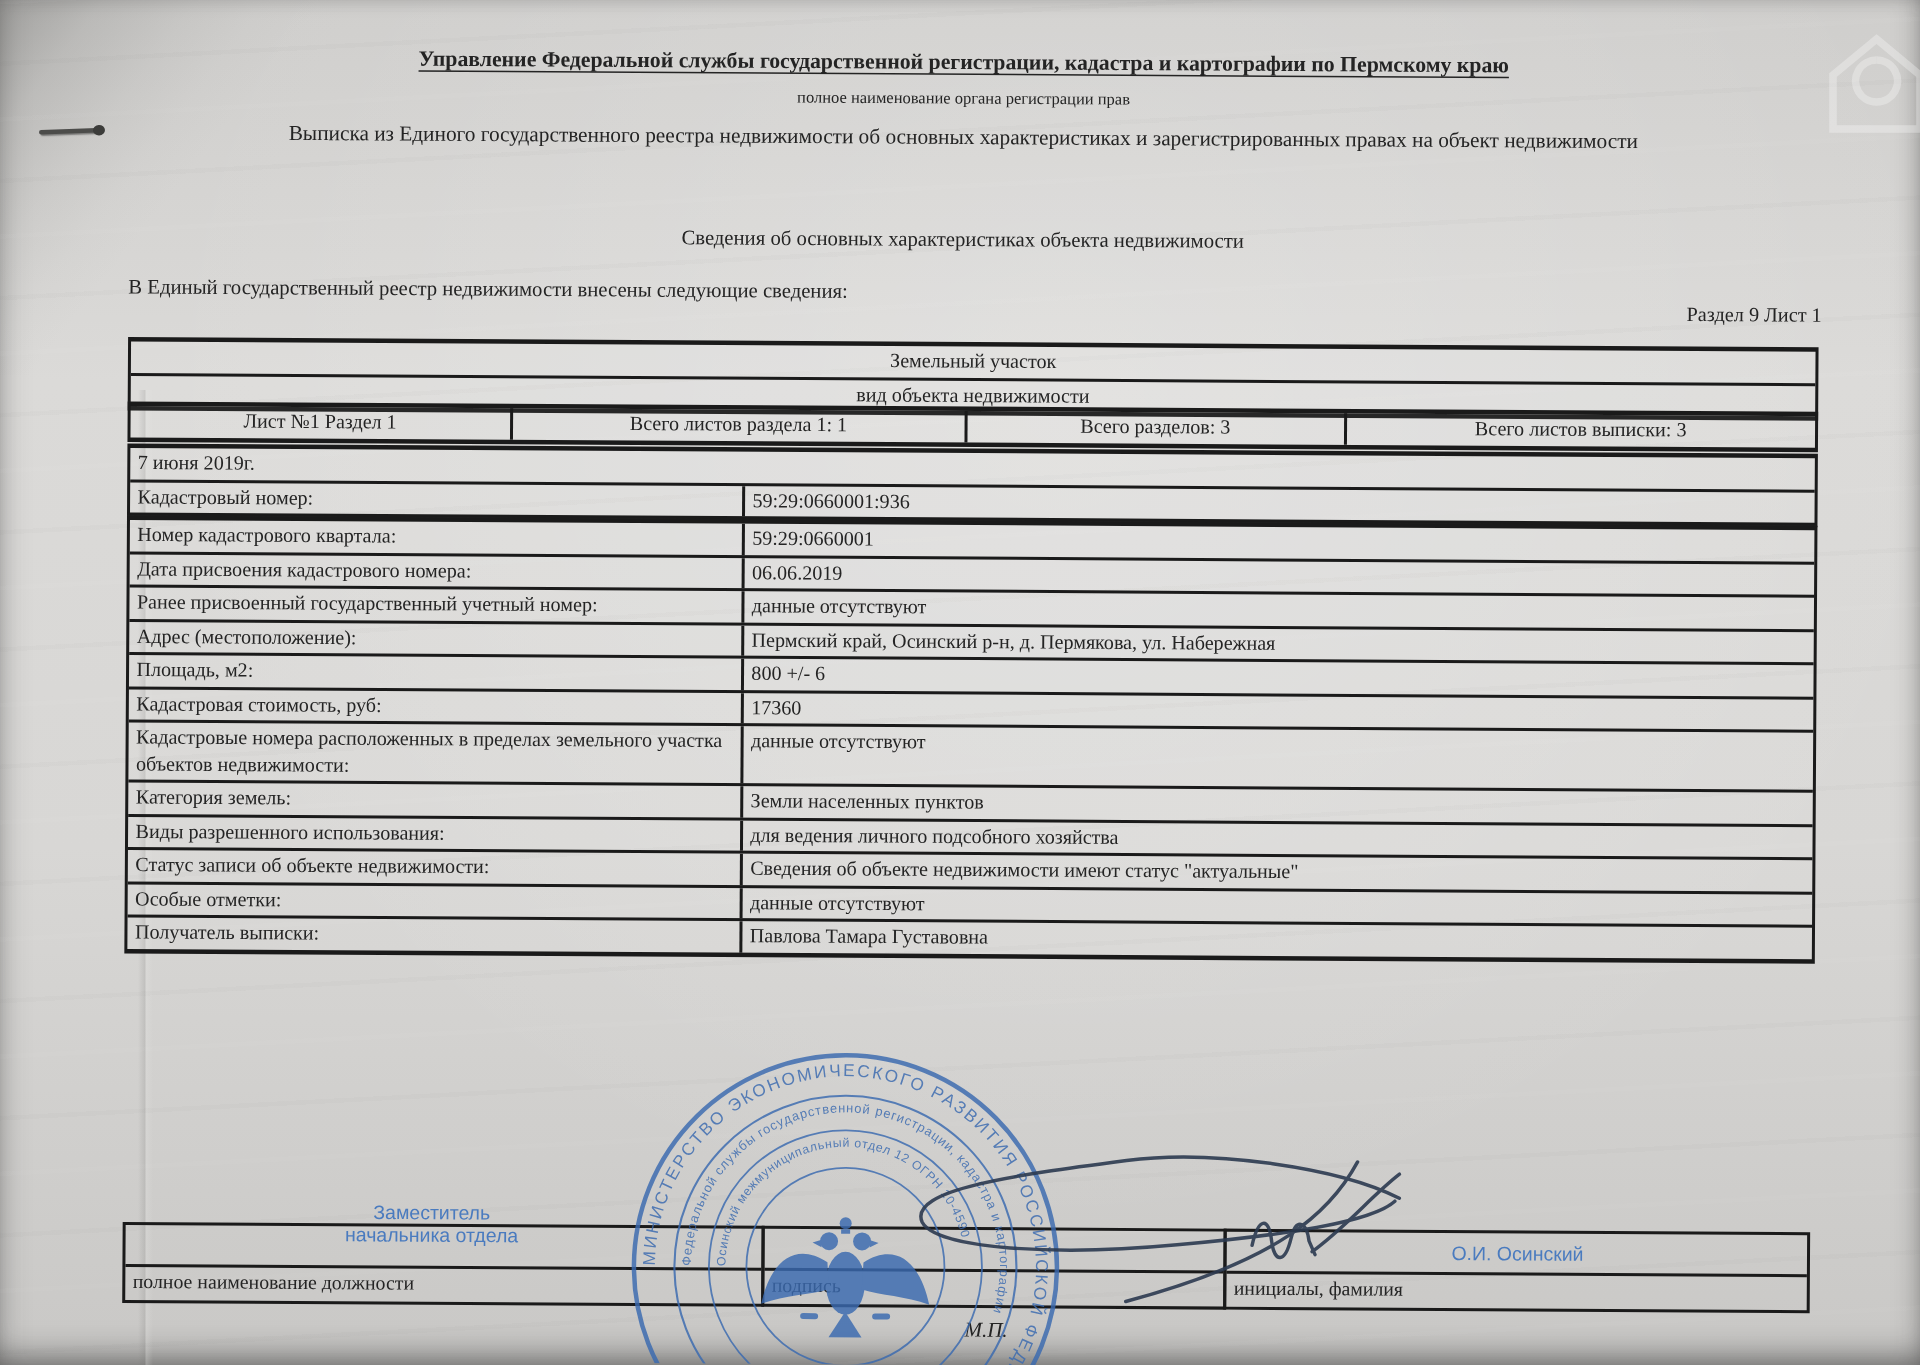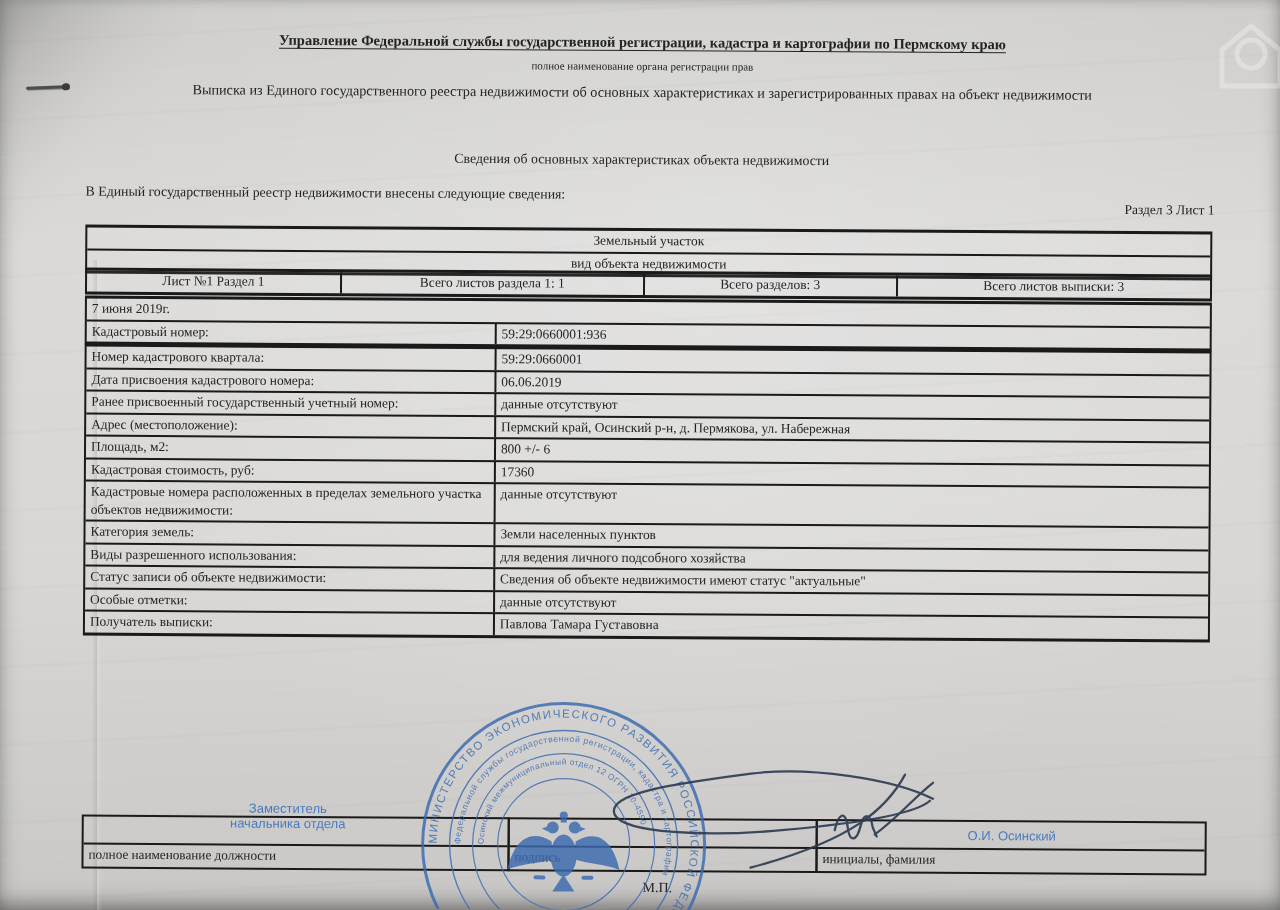--- a/index.html
+++ b/index.html
@@ -73,21 +73,21 @@
   .sig{position:absolute;left:84px;top:818px;width:1127px;display:flex;font-size:13.2px;}
   .sig-cell{box-sizing:border-box;border:2px solid #1a1a1a;}
   .sig-cell + .sig-cell{margin-left:-2px;}
   .sc1{width:428px;} .sc2{width:310px;} .sc3{width:391px;}
   .sig-r1{height:28px;border-bottom:2px solid #1a1a1a;box-sizing:border-box;}
   .sig-r2{height:22px;padding:2px 5px;box-sizing:border-box;}
   .blue-stamp-text{position:absolute;color:#4a7bbf;font-family:"Liberation Sans",sans-serif;
     font-size:13px;text-align:center;line-height:14.5px;}
   .pos-stamp{left:160px;top:804px;width:260px;}
   .name-stamp{left:894px;top:827px;width:240px;}
-  .mp{position:absolute;left:615px;top:880px;width:90px;text-align:center;font-size:14px;}
+  .mp{position:absolute;left:615px;top:880px;width:90px;text-align:center;font-size:14px;font-style:italic;}
 
   .sig-svg,.stamp-svg{position:absolute;pointer-events:none;}
   .sig-svg{left:555px;top:735px;}
   .stamp-svg{left:413px;top:698px;opacity:.82;}
   .stamp-svg text{font-family:"Liberation Sans",sans-serif;fill:#3a6ab0;}
 </style>
 </head>
 <body>
 
 <div class="page">
@@ -102,21 +102,21 @@
     </svg>
   </div>
 
   <div class="doc">
 
     <div class="c-text authority">Управление Федеральной службы государственной регистрации, кадастра и картографии по Пермскому краю</div>
     <div class="c-text authority-cap">полное наименование органа регистрации прав</div>
     <div class="c-text doc-title">Выписка из Единого государственного реестра недвижимости об основных характеристиках и зарегистрированных правах на объект недвижимости</div>
     <div class="c-text section-title">Сведения об основных характеристиках объекта недвижимости</div>
     <div class="intro">В Единый государственный реестр недвижимости внесены следующие сведения:</div>
-    <div class="sheet-label">Раздел 3 Лист 1</div>
+    <div class="sheet-label">Раздел 9 Лист 1</div>
 
     <div class="box boxA">
       <div class="row">
           <div class="cell cn">Земельный участок</div>
         </div>
       <div class="row">
           <div class="cell cn">вид объекта недвижимости</div>
         </div>
     </div>
 

